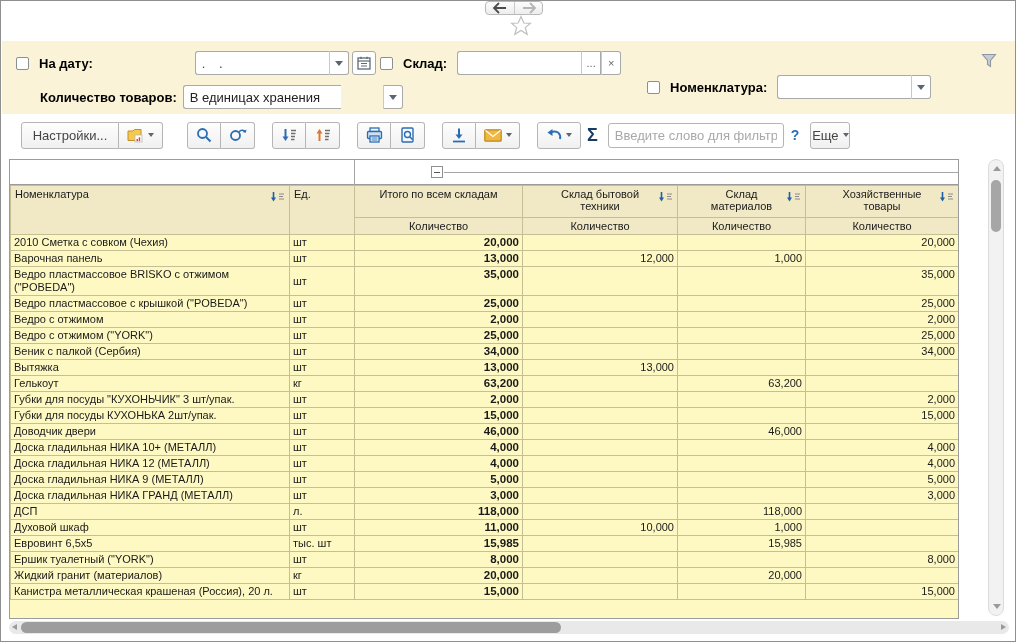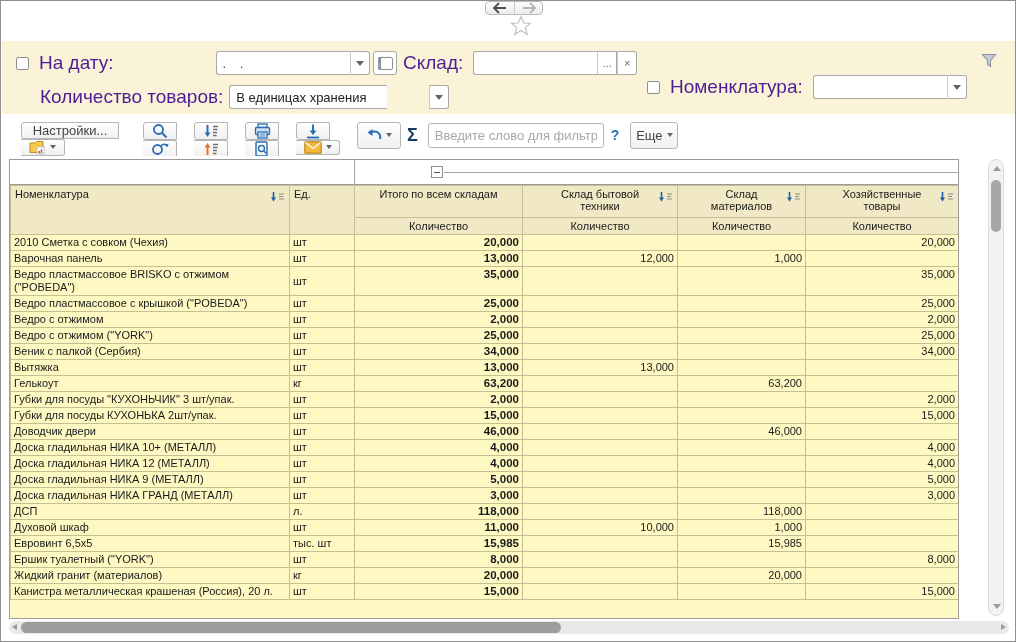--- a/index.html
+++ b/index.html
@@ -14,46 +14,46 @@
   .navbtn + .navbtn { border-left:1px solid #c9c9c9; }
   .star { margin-left:26px; }
   .title { margin-left:12px; font-size:18px; color:#222; }
   .tbicons { margin-left:auto; display:flex; align-items:center; gap:13px; margin-right:12px; }
   .icbtn { width:22px; height:22px; display:flex; align-items:center; justify-content:center; cursor:pointer; }
 
   
   .filterbar { position:absolute; left:1px; top:40px; width:1013px; height:73px; background:#faf3d7; }
   .frow { position:absolute; display:flex; align-items:center; }
   .chk { width:13px; height:13px; background:#fff; border:1px solid #8e8e8e; border-radius:2px; flex:0 0 auto; cursor:pointer; }
-  .flabel { font-size:19px; color:#4c1d95; margin-left:10px; }
+  .flabel { font-size:13px; color:#000000; margin-left:10px;font-weight:bold; }
   .fieldwrap { display:flex; align-items:stretch; height:24px; }
   .field { background:#fff; border:1px solid #a9a9a9; border-right:none; display:flex; align-items:center; font-size:13px; color:#444; padding-left:6px; }
   .seg { background:#fff; border:1px solid #a9a9a9; border-left:1px solid #c9c9c9; display:flex; align-items:center; justify-content:center; width:20px; font-size:11px; color:#666; cursor:pointer; }
   .seg.last { border-radius:0 3px 3px 0; }
   .fieldwrap .field.first { border-radius:3px 0 0 3px; }
   .arrow-dn { width:0; height:0; border-left:4px solid transparent; border-right:4px solid transparent; border-top:5px solid #5c6670; }
   .calbtn { margin-left:3px; width:24px; height:24px; border:1px solid #a9a9a9; border-radius:3px; background:#fff; display:flex; align-items:center; justify-content:center; cursor:pointer; }
   .funnel { position:absolute; right:18px; top:12px; cursor:pointer; }
 
   
   .toolbar { position:absolute; left:1px; top:113px; width:1013px; height:42px; background:#fff; display:flex; align-items:center; }
   .btn { height:27px; display:flex; align-items:center; justify-content:center; border:1px solid #b5b5b5; border-radius:3px; background:linear-gradient(#fefefe,#f0f0f0); font-size:13px; color:#444; cursor:pointer; }
   .btn-yellow { margin-left:8px; width:128px; height:27px; background:linear-gradient(#ffe765,#fdd500); border-color:#cfae00; color:#222; font-size:13px; }
-  .grp { display:flex; height:27px;flex-direction:column; }
+  .grp { display:flex; height:27px; }
   .grp .gbtn { width:34px; height:27px; border:1px solid #b5b5b5; background:linear-gradient(#fefefe,#f0f0f0); display:flex; align-items:center; justify-content:center; cursor:pointer; }
   .grp .gbtn + .gbtn { border-left:none; }
   .grp .gbtn:first-child { border-radius:3px 0 0 3px; }
   .grp .gbtn:last-child { border-radius:0 3px 3px 0; }
   .grp .gbtn.only { border-radius:3px; }
   .mini-arr { width:0; height:0; border-left:3px solid transparent; border-right:3px solid transparent; border-top:4px solid #5c6670; margin-left:4px; }
   .sigma { font-size:18px; font-weight:bold; color:#173a63; margin-left:6px; cursor:pointer; }
   .filter-inp { margin-left:10px; width:176px; height:25px; border:1px solid #b5b5b5; border-radius:3px; font-size:13px; padding:0 6px; color:#333; font-family:"Liberation Sans",sans-serif; }
   .filter-inp::placeholder { color:#a8a8a8; }
   .help { margin-left:7px; color:#2b71b8; font-size:14px; font-weight:bold; cursor:pointer; }
-  .more { margin-left:11px; width:48px; }
+  .more { margin-left:11px; width:40px; }
 
   
   .tablezone { position:absolute; left:0; top:155px; width:1016px; height:487px; background:#fff; }
   .gridarea { position:absolute; left:8px; top:3px; width:950px; height:460px; border:1px solid #9b9b9b; overflow:hidden; background:#fef9c3; }
   .grouprow { position:relative; height:25px; background:#fff; border-bottom:1px solid #9b9b9b; }
   .gvline { position:absolute; left:344px; top:0; width:1px; height:25px; background:#a5a5a5; }
   .gbox { position:absolute; left:421px; top:6px; width:12px; height:12px; border:1px solid #909090; background:#fff; cursor:pointer; }
   .gbox::after { content:""; position:absolute; left:2px; top:5px; width:6px; height:1px; background:#555; }
   .gline { position:absolute; left:434px; right:0; top:12px; height:1px; background:#a5a5a5; }
   table.grid { border-collapse:collapse; table-layout:fixed; width:948px; font-size:11px; color:#1a1a1a; }

